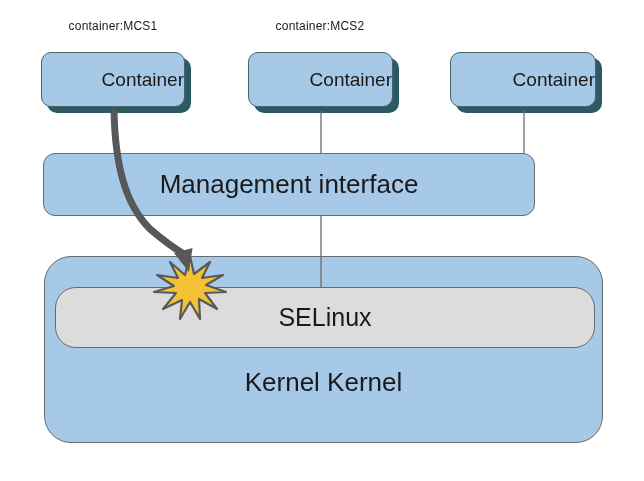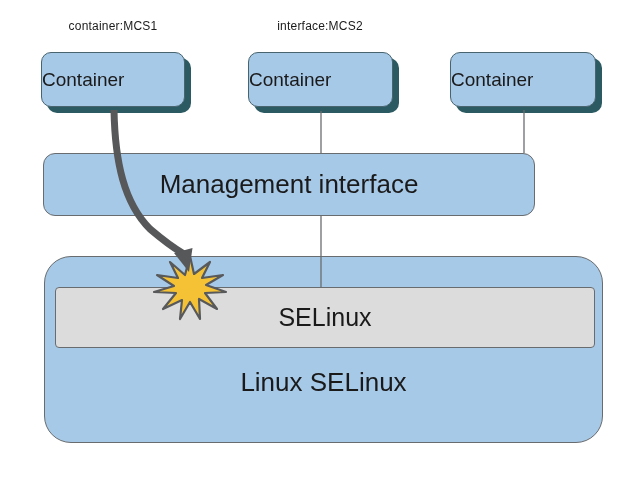--- a/index.html
+++ b/index.html
@@ -23,21 +23,21 @@
     color: var(--text, #1a1a1a);
   }
   .node {
     position: absolute;
     background: var(--node-fill, #a7c9e8);
     border: 1.6px solid var(--node-border, #48646f);
     border-radius: 10px;
     box-shadow: 6px 6px 0 var(--node-shadow, #2b5a62);
     display: flex;
     align-items: center;
-    justify-content: flex-start;
+    justify-content: flex-end;
     font-size: 19px;
   }
   .panel {
     position: absolute;
     background: var(--node-fill, #a7c9e8);
     border: 1.5px solid var(--panel-border, #696c6e);
   }
   .mgmt {
     left: 43px; top: 153px; width: 492px; height: 63px;
     border-radius: 12px;
@@ -50,21 +50,21 @@
   }
   .kernel-label {
     position: absolute;
     left: 0; right: 0; top: 110px;
     text-align: center;
     font-size: 26px;
     line-height: 30px;
   }
   .selinux {
     left: 55px; top: 287px; width: 540px; height: 61px;
-    border-radius: 4px;
+    border-radius: 21px;
     background: var(--selinux-fill, #dcdcdc);
     display: flex; align-items: center; justify-content: center;
     font-size: 25px;
   }
   .overlay {
     position: absolute;
     left: 0; top: 0;
     z-index: 5;
     pointer-events: none;
   }
@@ -85,38 +85,38 @@
     stroke-width: 2.2;
     stroke-linejoin: round;
   }
 </style>
 </head>
 <body>
 
 <div class="stage">
 
   <div class="toplabel" style="left:23px">container:MCS1</div>
-  <div class="toplabel" style="left:230px">interface:MCS2</div>
+  <div class="toplabel" style="left:230px">container:MCS2</div>
 
   <div class="node" style="left:41px;top:52px;width:144px;height:55px">
     <span>Container</span>
   </div>
   <div class="node" style="left:248px;top:52px;width:145px;height:55px">
     <span>Container</span>
   </div>
   <div class="node" style="left:450px;top:52px;width:146px;height:55px">
     <span>Container</span>
   </div>
 
   <div class="panel mgmt">
     <span>Management interface</span>
   </div>
 
   <div class="panel kernel">
-    <span class="kernel-label">Linux SELinux</span>
+    <span class="kernel-label">Kernel Kernel</span>
   </div>
 
   <div class="panel selinux">
     <span>SELinux</span>
   </div>
 
   <svg class="overlay" width="644" height="481" viewBox="0 0 644 481">
     <line class="conn" x1="321" y1="111" x2="321" y2="153"></line>
     <line class="conn" x1="321" y1="216" x2="321" y2="287"></line>
     <line class="conn" x1="524" y1="110" x2="524" y2="153"></line>

